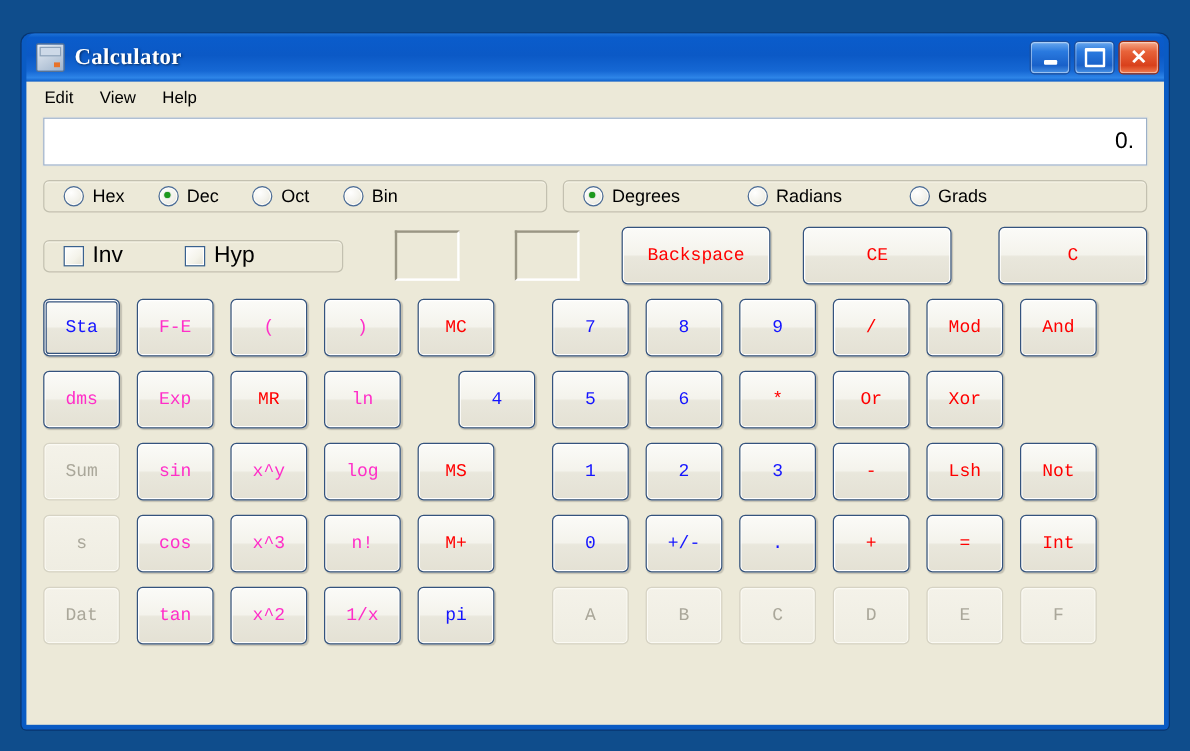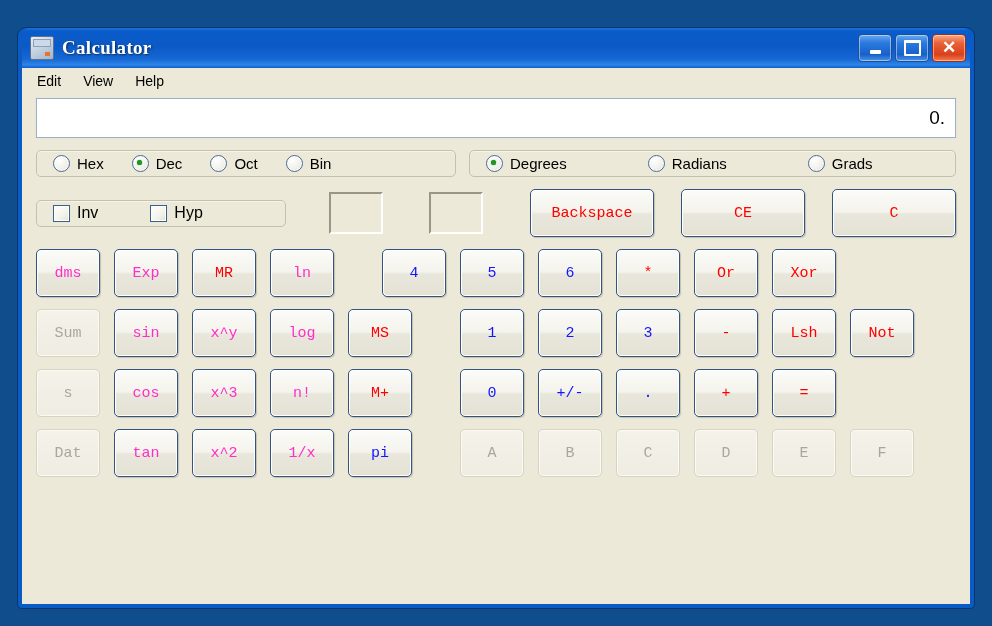--- a/index.html
+++ b/index.html
@@ -110,21 +110,21 @@
     box-shadow:inset 0 0 0 1px #fdfdfa;
     position:relative;flex:0 0 auto;
   }
   .radio.on .dot::after{
     content:"";position:absolute;left:4px;top:4px;width:5px;height:5px;border-radius:50%;
     background:#1d9a1d;box-shadow:0 0 1px #0c6b0c;
   }
   #row-mod{margin-top:12px;gap:13px;align-items:center;}
   .check{
     display:flex;align-items:center;gap:7px;cursor:default;
-    font-size:16px;color:#000;white-space:nowrap;
+    font-size:19px;color:#000;white-space:nowrap;
   }
   .check .box{
     width:15px;height:15px;flex:0 0 auto;
     background:linear-gradient(135deg,#ffffff 0%,#f4f3ea 60%,#e3e0d1 100%);
     border:1px solid #39618f;
     box-shadow:inset 0 0 0 1px #fff;
   }
   .indicator{
     width:54px;height:42px;box-sizing:border-box;
     background:#ece9d8;
@@ -206,21 +206,21 @@
           <div class="radio">
             <span class="dot"></span>
             <span>Oct</span>
           </div>
           <div class="radio">
             <span class="dot"></span>
             <span>Bin</span>
           </div>
         </div>
 
-        <div class="groupbox" style="flex:1 1 auto;padding:0 16px;gap:81px;">
+        <div class="groupbox" style="flex:1 1 auto;padding:0 16px;gap:56px;">
           <div class="radio on">
             <span class="dot"></span>
             <span>Degrees</span>
           </div>
           <div class="radio">
             <span class="dot"></span>
             <span>Radians</span>
           </div>
           <div class="radio">
             <span class="dot"></span>
@@ -242,26 +242,40 @@
         </div>
 
         <div style="width:17px;flex:0 0 auto;"></div>
         <div class="indicator"></div>
         <div style="width:20px;flex:0 0 auto;"></div>
         <div class="indicator"></div>
 
         <div id="top-spacer"></div>
 
         <div class="btn wide red" style="margin-right:14px;">Backspace</div>
-        <div class="btn wide red" style="margin-right:14px;">CE</div>
+        <div class="btn wide red" style="margin-right:26px;">CE</div>
         <div class="btn wide red">C</div>
       </div>
 
       <div id="keypad">
 
+        <div class="keyrow">
+          <div class="btn blue focus">Sta</div>
+          <div class="btn magenta">F-E</div>
+          <div class="btn magenta">(</div>
+          <div class="btn magenta">)</div>
+          <div class="btn red">MC</div>
+          <div class="gap-a"></div>
+          <div class="btn blue">7</div>
+          <div class="btn blue">8</div>
+          <div class="btn blue">9</div>
+          <div class="btn red">/</div>
+          <div class="btn red">Mod</div>
+          <div class="btn red">And</div>
+        </div>
 
         <div class="keyrow">
           <div class="btn magenta">dms</div>
           <div class="btn magenta">Exp</div>
           <div class="btn red">MR</div>
           <div class="btn magenta">ln</div>
           <div class="gap-a"></div>
           <div class="btn blue">4</div>
           <div class="btn blue">5</div>
           <div class="btn blue">6</div>
@@ -290,20 +304,21 @@
           <div class="btn magenta">cos</div>
           <div class="btn magenta">x^3</div>
           <div class="btn magenta">n!</div>
           <div class="btn red">M+</div>
           <div class="gap-a"></div>
           <div class="btn blue">0</div>
           <div class="btn blue">+/-</div>
           <div class="btn blue">.</div>
           <div class="btn red">+</div>
           <div class="btn red">=</div>
+          <div class="btn red">Int</div>
         </div>
 
         <div class="keyrow">
           <div class="btn disabled">Dat</div>
           <div class="btn magenta">tan</div>
           <div class="btn magenta">x^2</div>
           <div class="btn magenta">1/x</div>
           <div class="btn blue">pi</div>
           <div class="gap-a"></div>
           <div class="btn disabled">A</div>

